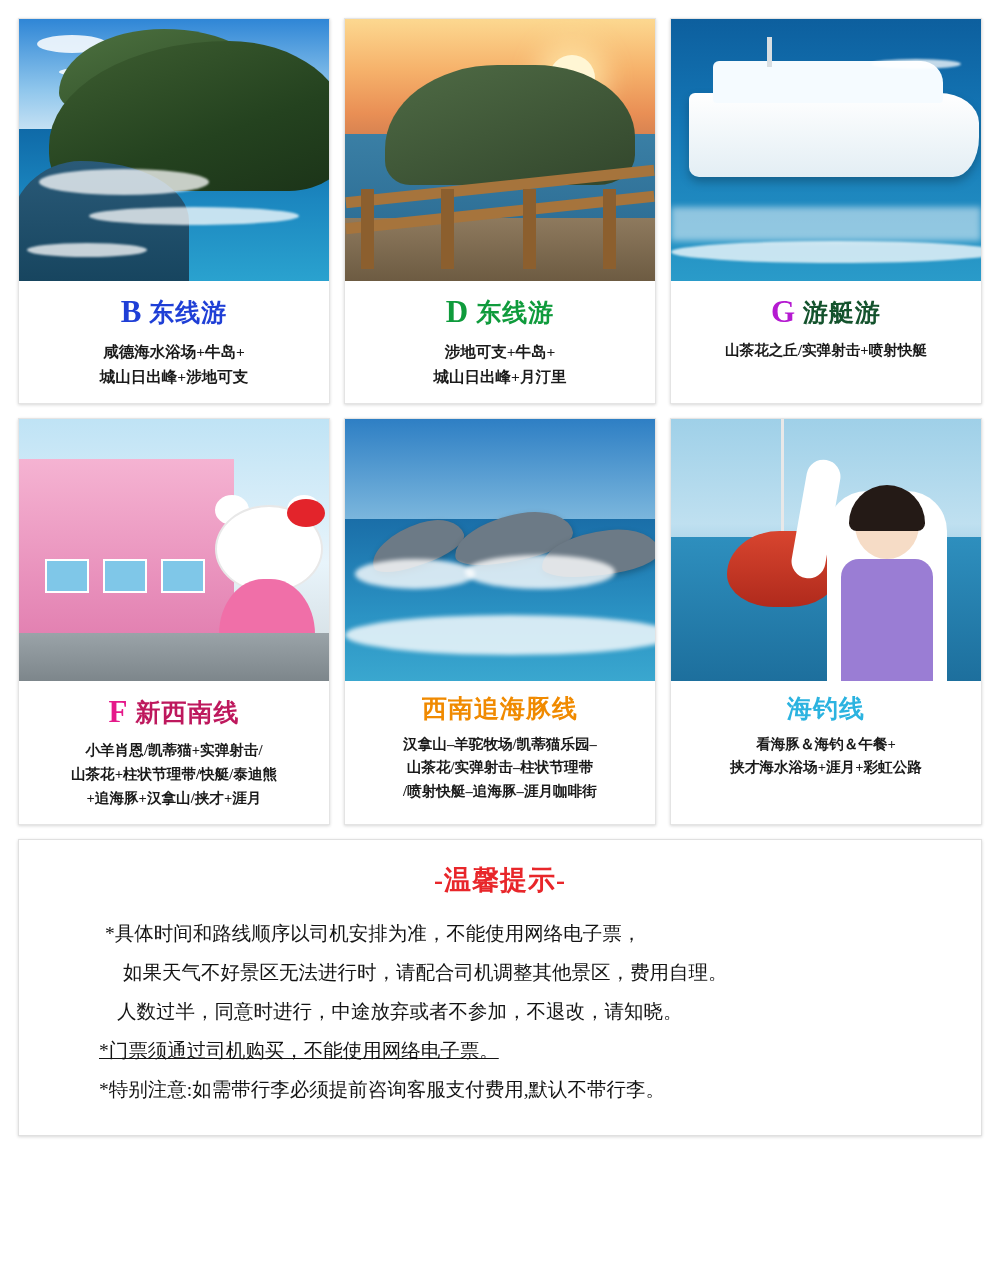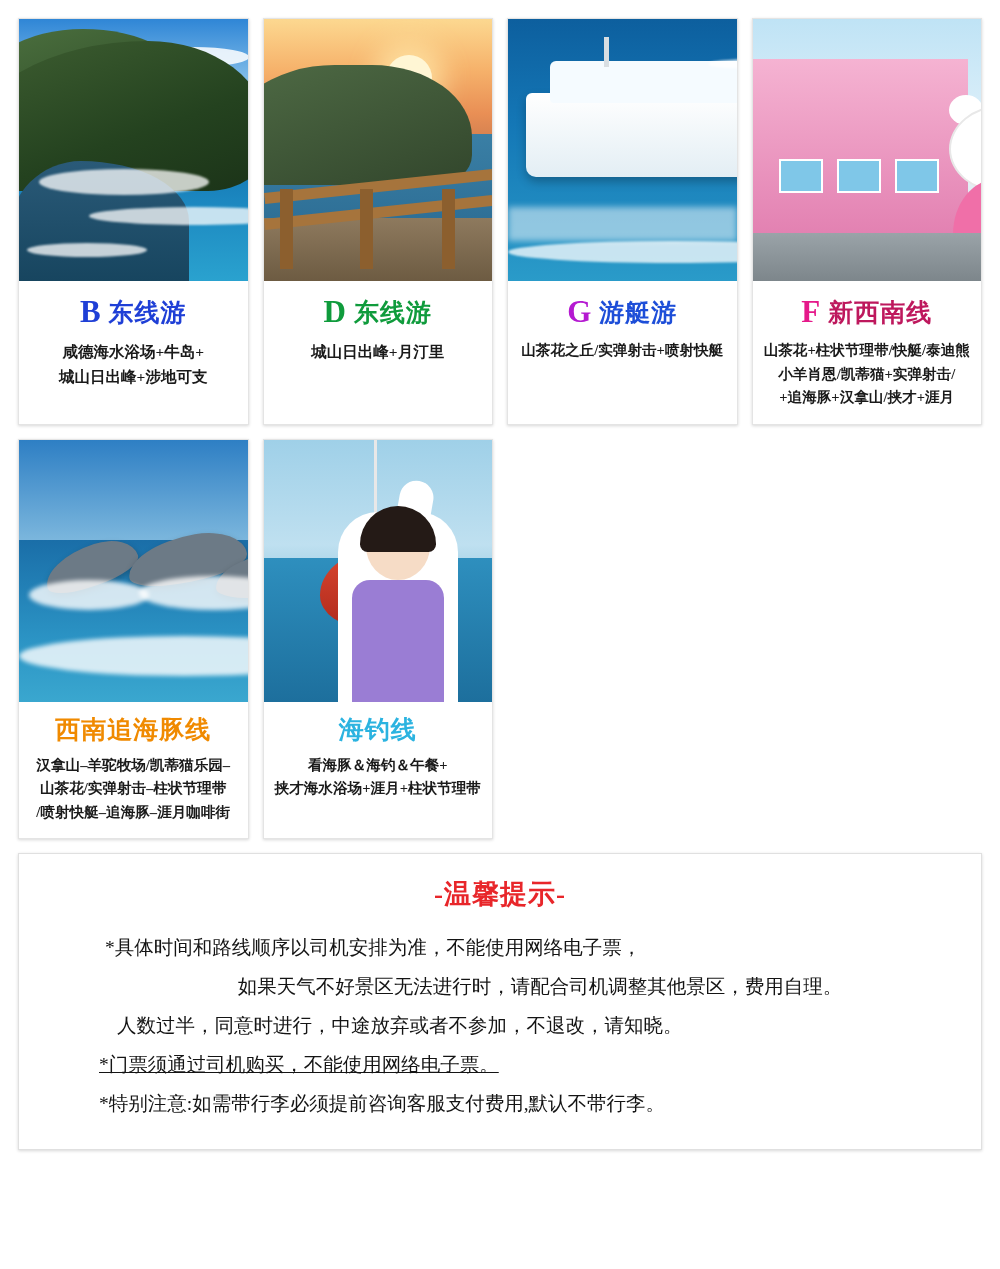--- a/index.html
+++ b/index.html
@@ -18,21 +18,21 @@
     width: 1000px;
     height: 1269px;
     background: #ffffff;
     box-sizing: border-box;
     padding: 18px 18px 0 18px;
   }
 
   
   .card-grid {
     display: grid;
-    grid-template-columns: repeat(4, 1fr);
+    grid-template-columns: repeat(3, 1fr);
     gap: 14px;
   }
   .card {
     background: #ffffff;
     border: 1px solid #e4e4e4;
     box-shadow: 0 1px 3px rgba(0,0,0,0.16);
     overflow: hidden;
     display: flex;
     flex-direction: column;
   }
@@ -247,21 +247,21 @@
     margin-bottom: 16px;
   }
   .notice-lines {
     font-family: "Liberation Serif", serif;
     font-size: 19.5px;
     color: #141414;
     line-height: 2.0;
   }
   .notice-lines .ln { white-space: nowrap; }
   .ln.i0 { padding-left: 62px; }
-  .ln.i1 { padding-left: 80px; text-align: center; }
+  .ln.i1 { padding-left: 80px; }
   .ln.i2 { padding-left: 74px; }
   .ln.i3 { padding-left: 56px; text-decoration: underline; }
   .ln.i4 { padding-left: 56px; }
 </style>
 </head>
 <body>
 
 <div class="page">
 
   <div class="card-grid">
@@ -305,38 +305,39 @@
           <div class="post" style="left:96px;"></div>
           <div class="post" style="left:178px;"></div>
           <div class="post" style="left:258px;"></div>
         </div>
       </div>
       <div class="card-body">
         <div class="card-title">
           <span class="card-letter" style="color:#0f9b3c">D</span><span style="color:#0f9b3c">东线游</span>
         </div>
         <div class="card-desc">
+          <div>涉地可支+牛岛+</div>
           <div>城山日出峰+月汀里</div>
         </div>
       </div>
     </div>
 
     <div class="card">
       <div class="card-photo p-g">
         <div class="sea"></div>
         <div class="wake"></div>
         <div class="boat"></div>
         <div class="deck"></div>
         <div class="mast"></div>
         <div class="foam" style="left:0;bottom:18px;width:330px;height:22px;"></div>
         <div class="foam" style="left:200px;top:40px;width:90px;height:10px;"></div>
       </div>
       <div class="card-body">
         <div class="card-title">
-          <span class="card-letter" style="color:#b51ad1">G</span><span style="color:#1d4ed8">游艇游</span>
+          <span class="card-letter" style="color:#b51ad1">G</span><span style="color:#14532d">游艇游</span>
         </div>
         <div class="card-desc small">
           <div>山茶花之丘/实弹射击+喷射快艇</div>
         </div>
       </div>
     </div>
 
     <div class="card">
       <div class="card-photo p-f">
         <div class="building"></div>
@@ -348,22 +349,22 @@
         <div class="kitty-head"></div>
         <div class="bow"></div>
         <div class="kitty-body"></div>
         <div class="ground"></div>
       </div>
       <div class="card-body">
         <div class="card-title">
           <span class="card-letter" style="color:#e5198a">F</span><span style="color:#be185d">新西南线</span>
         </div>
         <div class="card-desc small">
+          <div>小羊肖恩/凯蒂猫+实弹射击/</div>
           <div>山茶花+柱状节理带/快艇/泰迪熊</div>
-          <div>小羊肖恩/凯蒂猫+实弹射击/</div>
           <div>+追海豚+汉拿山/挟才+涯月</div>
         </div>
       </div>
     </div>
 
     <div class="card">
       <div class="card-photo p-dol">
         <div class="sky"></div>
         <div class="sea"></div>
         <div class="dolphin" style="left:24px;top:106px;width:96px;height:40px;transform:rotate(-18deg);"></div>
@@ -395,21 +396,21 @@
         <div class="vest"></div>
         <div class="face"></div>
         <div class="hair"></div>
       </div>
       <div class="card-body">
         <div class="card-title">
           <span style="color:#2bb3e0">海钓线</span>
         </div>
         <div class="card-desc small">
           <div>看海豚＆海钓＆午餐+</div>
-          <div>挟才海水浴场+涯月+柱状节理带</div>
+          <div>挟才海水浴场+涯月+彩虹公路</div>
         </div>
       </div>
     </div>
 
   </div>
 
   <div class="notice">
     <div class="notice-title">-温馨提示-</div>
     <div class="notice-lines">
       <div class="ln i0">*具体时间和路线顺序以司机安排为准，不能使用网络电子票，</div>

